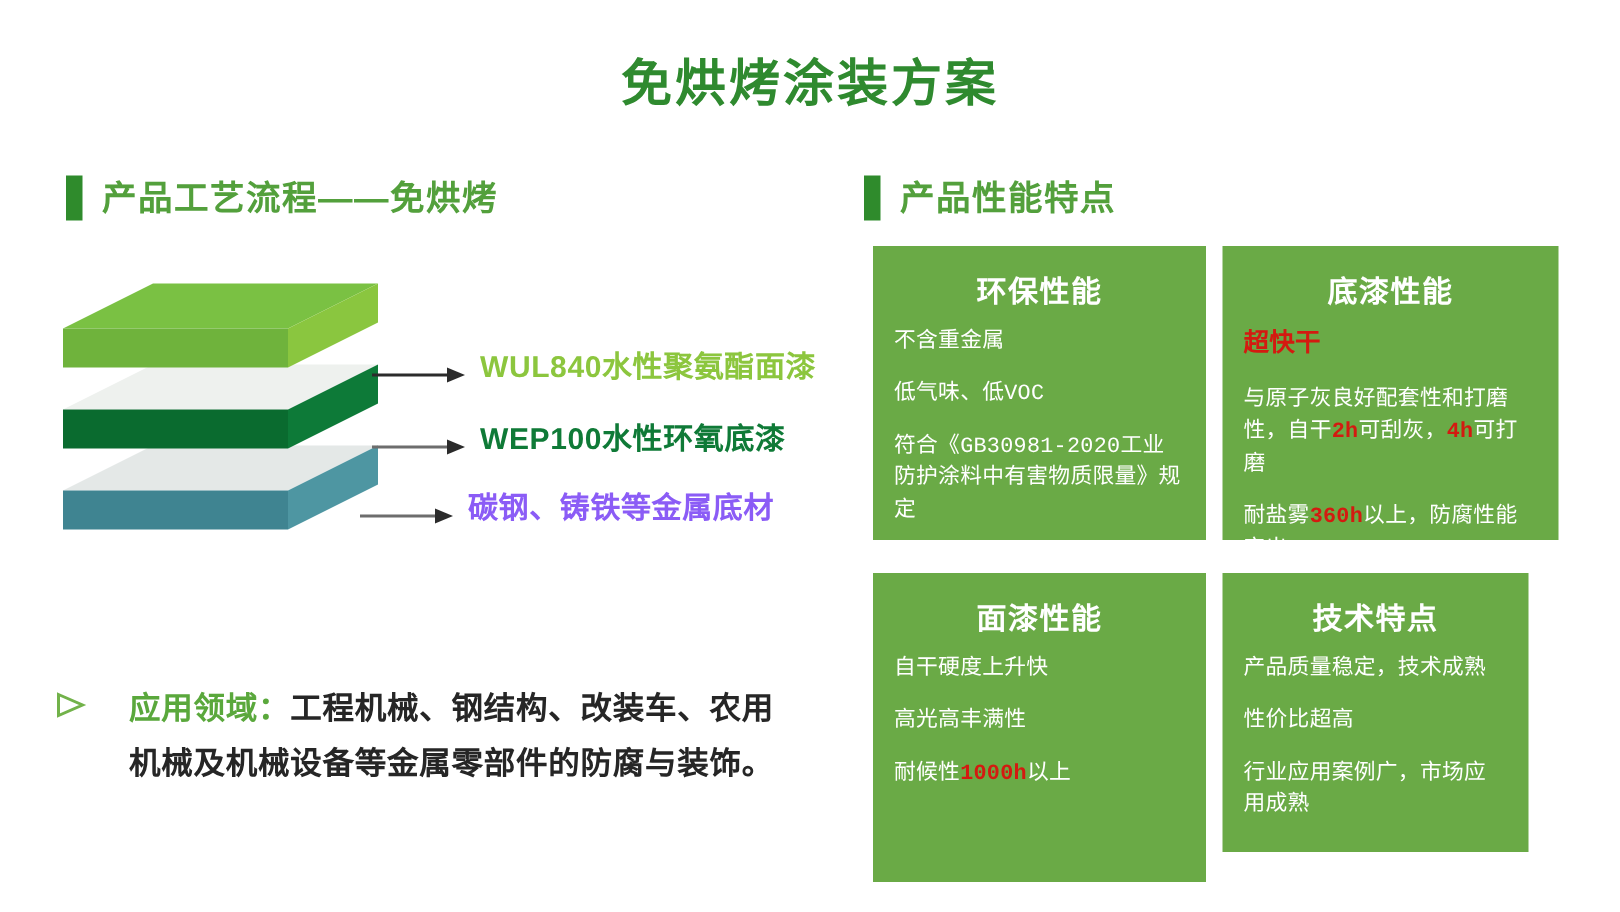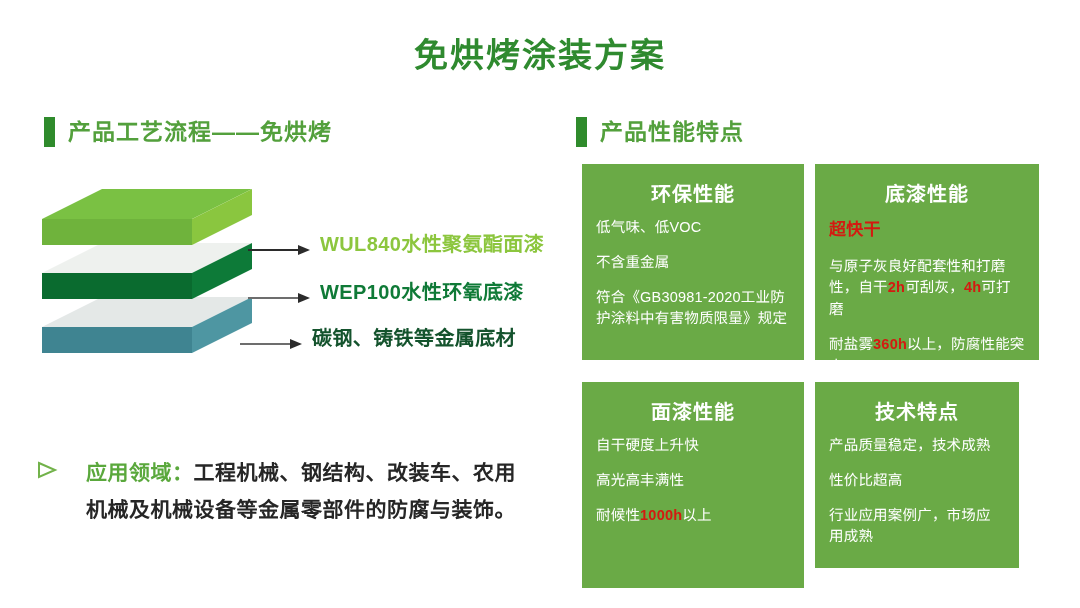--- a/index.html
+++ b/index.html
@@ -113,20 +113,21 @@
     color: #5aa83c;
   }
 
   
   .feature-card {
     position: absolute;
     background: #6aaa46;
     box-sizing: border-box;
     padding: 14px 14px 10px 14px;
     overflow: hidden;
+    font-family: Liberation Mono, monospace;
   }
   #feature-card-0 { left: 582px; top: 164px; width: 222px; height: 196px; }
   #feature-card-1 { left: 815px; top: 164px; width: 224px; height: 196px; }
   #feature-card-2 { left: 582px; top: 382px; width: 222px; height: 206px; }
   #feature-card-3 { left: 815px; top: 382px; width: 204px; height: 186px; }
 
   .card-title {
     text-align: center;
     color: #ffffff;
     font-size: 20px;
@@ -210,39 +211,39 @@
   <span class="layer-label" style="color:#0f7a37">WEP100水性环氧底漆</span>
 </div>
 
 <div class="layer-row" id="layer-row-2">
   <span class="layer-arrow">
     <svg width="62" height="14" viewBox="0 0 62 14">
       <line x1="0" y1="7" x2="50" y2="7" stroke="#6d6d6d" stroke-width="2"></line>
       <polygon points="50,2 62,7 50,12" fill="#2b2b2b"></polygon>
     </svg>
   </span>
-  <span class="layer-label" style="color:#14532d">碳钢、铸铁等金属底材</span>
+  <span class="layer-label" style="color:#8b5cf6">碳钢、铸铁等金属底材</span>
 </div>
 
 <div id="application-block">
   <span id="application-bullet-icon">
     <svg width="22" height="20" viewBox="0 0 22 20">
       <polygon points="3,3 19,10 3,17" fill="#ffffff" stroke="#72b24a" stroke-width="2"></polygon>
     </svg>
   </span>
   <div id="application-text">
     <span id="application-label">应用领域：</span><span>工程机械、钢结构、改装车、农用</span><br><span>机械及机械设备等金属零部件的防腐与装饰。</span>
   </div>
 </div>
 
 <div class="feature-card" id="feature-card-0">
   <div class="card-title">环保性能</div>
   <div class="card-body">
+      <div class="card-line"><span>不含重金属</span></div>
       <div class="card-line"><span>低气味、低VOC</span></div>
-      <div class="card-line"><span>不含重金属</span></div>
       <div class="card-line"><span>符合《GB30981-2020工业防护涂料中有害物质限量》规定</span></div>
     </div>
 </div>
 
 <div class="feature-card" id="feature-card-1">
   <div class="card-title">底漆性能</div>
   <div class="card-body">
       <div class="card-line lead-red"><span>超快干</span></div>
       <div class="card-line"><span>与原子灰良好配套性和打磨性，自干</span><span class="hl">2h</span><span>可刮灰，</span><span class="hl">4h</span><span>可打磨</span></div>
       <div class="card-line"><span>耐盐雾</span><span class="hl">360h</span><span>以上，防腐性能突出</span></div>

